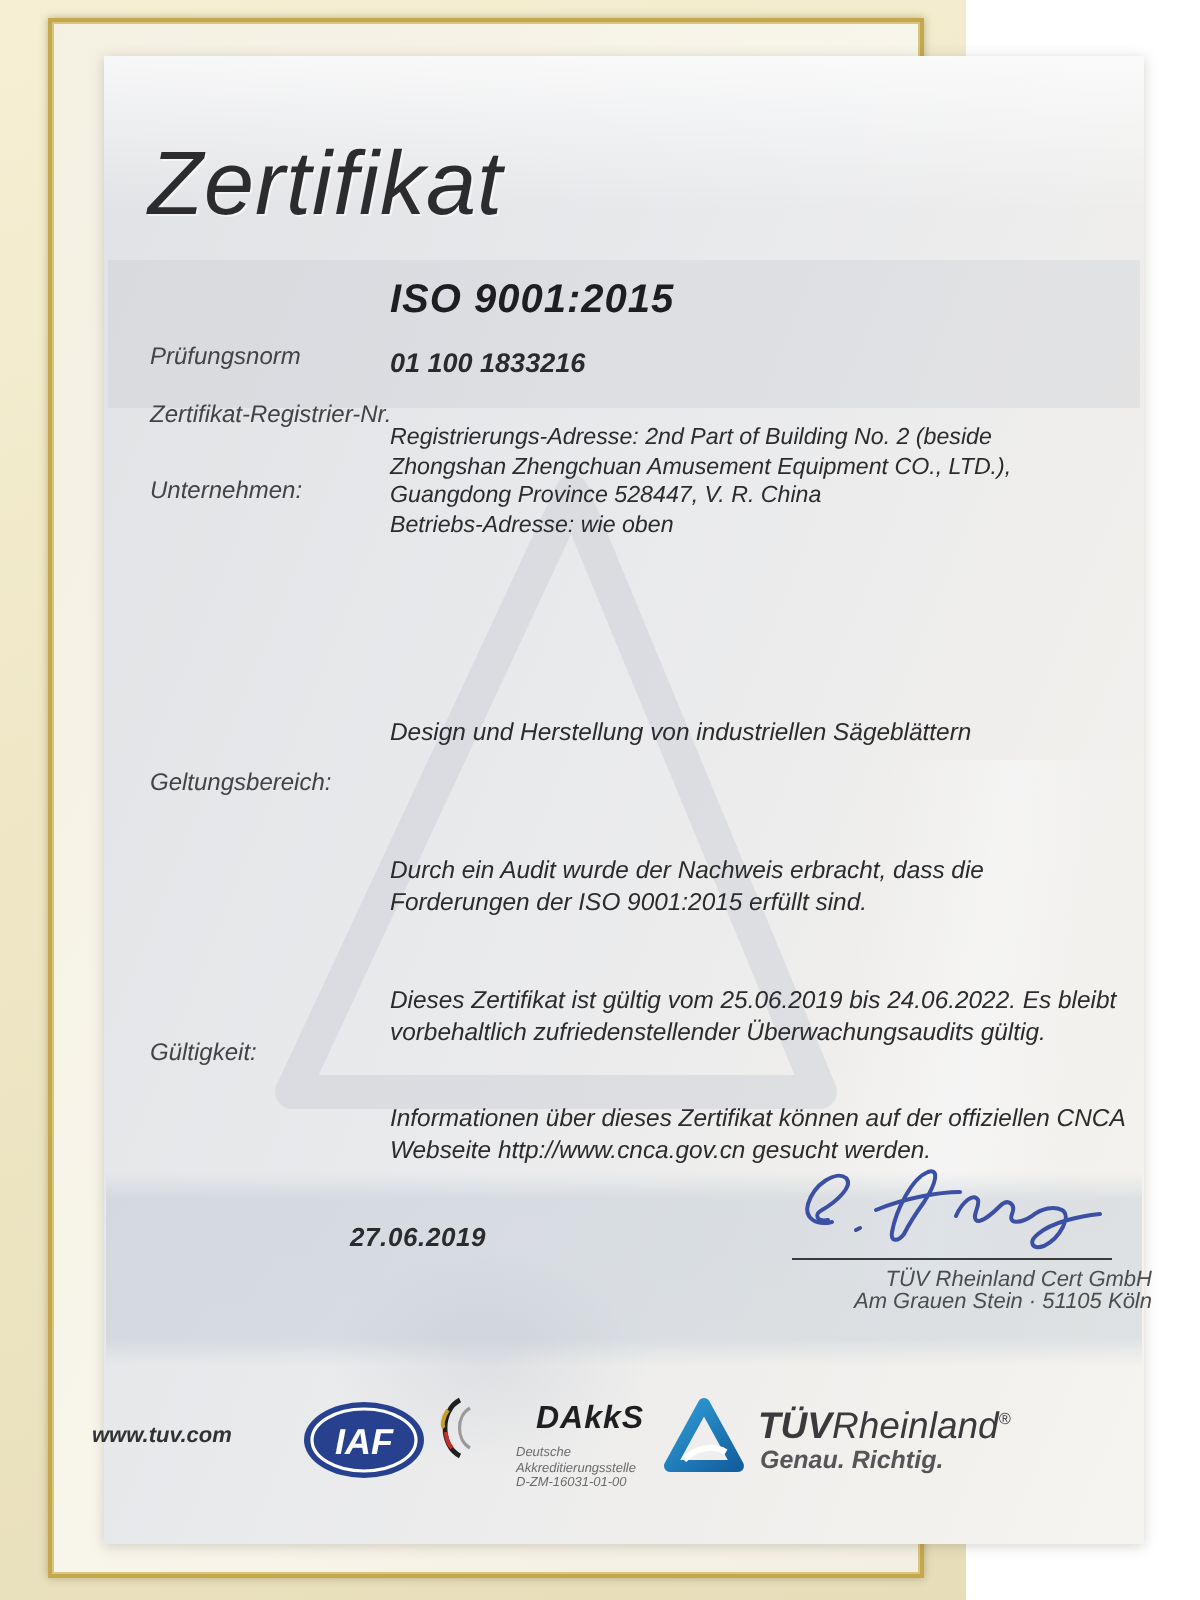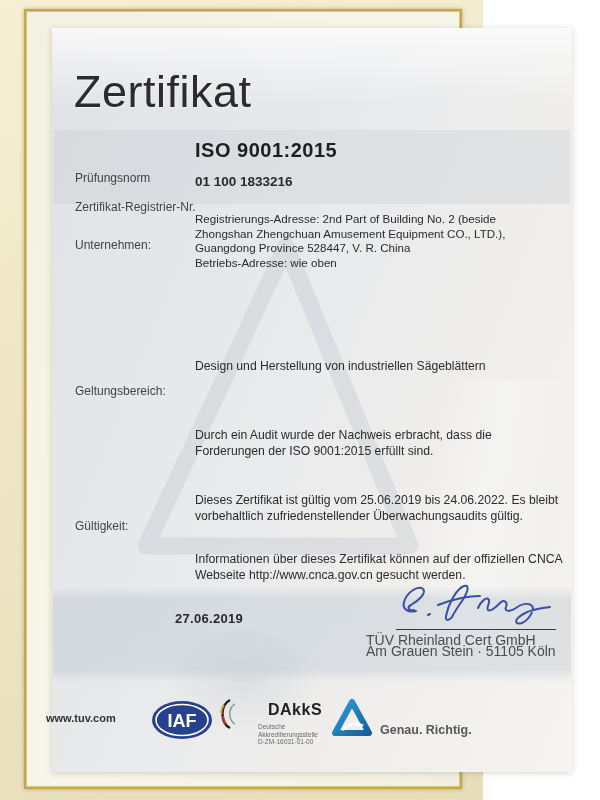--- a/index.html
+++ b/index.html
@@ -1,21 +1,21 @@
 <!DOCTYPE html>
 <html><head>
 <meta charset="utf-8">
 <style>
   * { margin:0; padding:0; box-sizing:border-box; }
   html,body { width:600px; height:800px; }
   body { font-family:"Liberation Sans", sans-serif; position:relative; overflow:hidden; }
 
   
   .scene { position:absolute; inset:0; width:483px; height:800px;
-    background:linear-gradient(160deg,#f6efd4 0%,#efe7c6 40%,#e7ddb9 100%); }
+    background:linear-gradient(160deg,#f6efd4 0%,#efe7c6 40%,#e7ddb9 100%);font-style:italic; }
   .frame-gold { position:absolute; left:24px; top:9px; right:21px; bottom:11px;
     border:2px solid #c3a84e;
     box-shadow:inset 0 0 0 1px #d9c57c, 0 0 4px rgba(120,100,40,.45); }
   .mat { position:absolute; left:27px; top:12px; right:24px; bottom:14px;
     background:linear-gradient(120deg,#f4f0e2 0%,#f8f5ea 50%,#f3efe2 100%); }
   .paper { position:absolute; left:52px; top:28px; width:520px; height:744px;
     background:linear-gradient(112deg,#e1e2e5 0%,#e9eaec 45%,#efeeec 70%,#f6f4f0 100%);
     box-shadow:0 1px 6px rgba(90,85,70,.25); }
 
   
@@ -37,21 +37,21 @@
   .abs { position:absolute; }
   .title { left:74px; top:66px; font-size:45px; letter-spacing:.5px; color:#2c2c2e;
     font-weight:500; text-shadow:1px 1px 0 rgba(255,255,255,.5); }
   .lbl { color:#434346; font-size:12px;margin-top:24px; }
   .iso { font-size:20px; font-weight:bold; color:#1e1e20; letter-spacing:.5px; }
   .regno { font-size:13.5px; font-weight:bold; color:#2a2a2c; }
   .block { width:378px; font-size:11.6px; line-height:14.6px; color:#2b2b2d; }
   .bold { font-weight:bold; }
   .date { font-size:13px; font-weight:bold; color:#2b2b2d; letter-spacing:.3px; }
   .sig-line { left:396px; top:629px; width:160px; border-top:1.5px solid #3a3a3c; }
-  .sig-org { left:366px; top:635px; width:210px; text-align:left; font-size:14px; color:#4c4c4e; line-height:11px; }
+  .sig-org { left:366px; top:635px; width:210px; text-align:right; font-size:11px; color:#4c4c4e; line-height:11px; }
 
   
   .website { left:46px; top:712px; font-size:11px; font-weight:bold; color:#323234; }
   .iaf { left:150px; top:699px; }
   .dakks-wrap { left:214px; top:697px; }
   .dakks-name { position:absolute; left:26px; top:4px; font-size:16px; font-weight:bold;
     color:#1f1f21; letter-spacing:.5px;margin-left:28px; }
   .dakks-sub { position:absolute; left:44px; top:26px; font-size:6.5px; line-height:7.5px; color:#6a6a6c; }
   .tuv-tri { left:330px; top:697px; }
   .brand { left:379px; top:702px; font-size:18.5px; color:#3a3a3c; white-space:nowrap; }
@@ -145,14 +145,15 @@
     <defs>
       <linearGradient id="tb" x1="0" y1="0" x2="1" y2="1">
         <stop offset="0" stop-color="#2f9fd8"></stop>
           <stop offset="1" stop-color="#145e9e"></stop>
       </linearGradient>
     </defs>
     <path d="M22 5 L39 36 L5 36 Z" fill="none" stroke="url(#tb)" stroke-width="6" stroke-linejoin="round"></path>
     <path d="M12 33 C18 27 26 25 33 29" fill="none" stroke="#ffffff" stroke-width="3"></path>
   </svg>
 
+  <div class="abs brand"><span class="b">TÜV</span><span>Rheinland</span><span class="reg">®</span></div>
   <div class="abs tagline">Genau. Richtig.</div>
 </div>
 
 </body></html>

